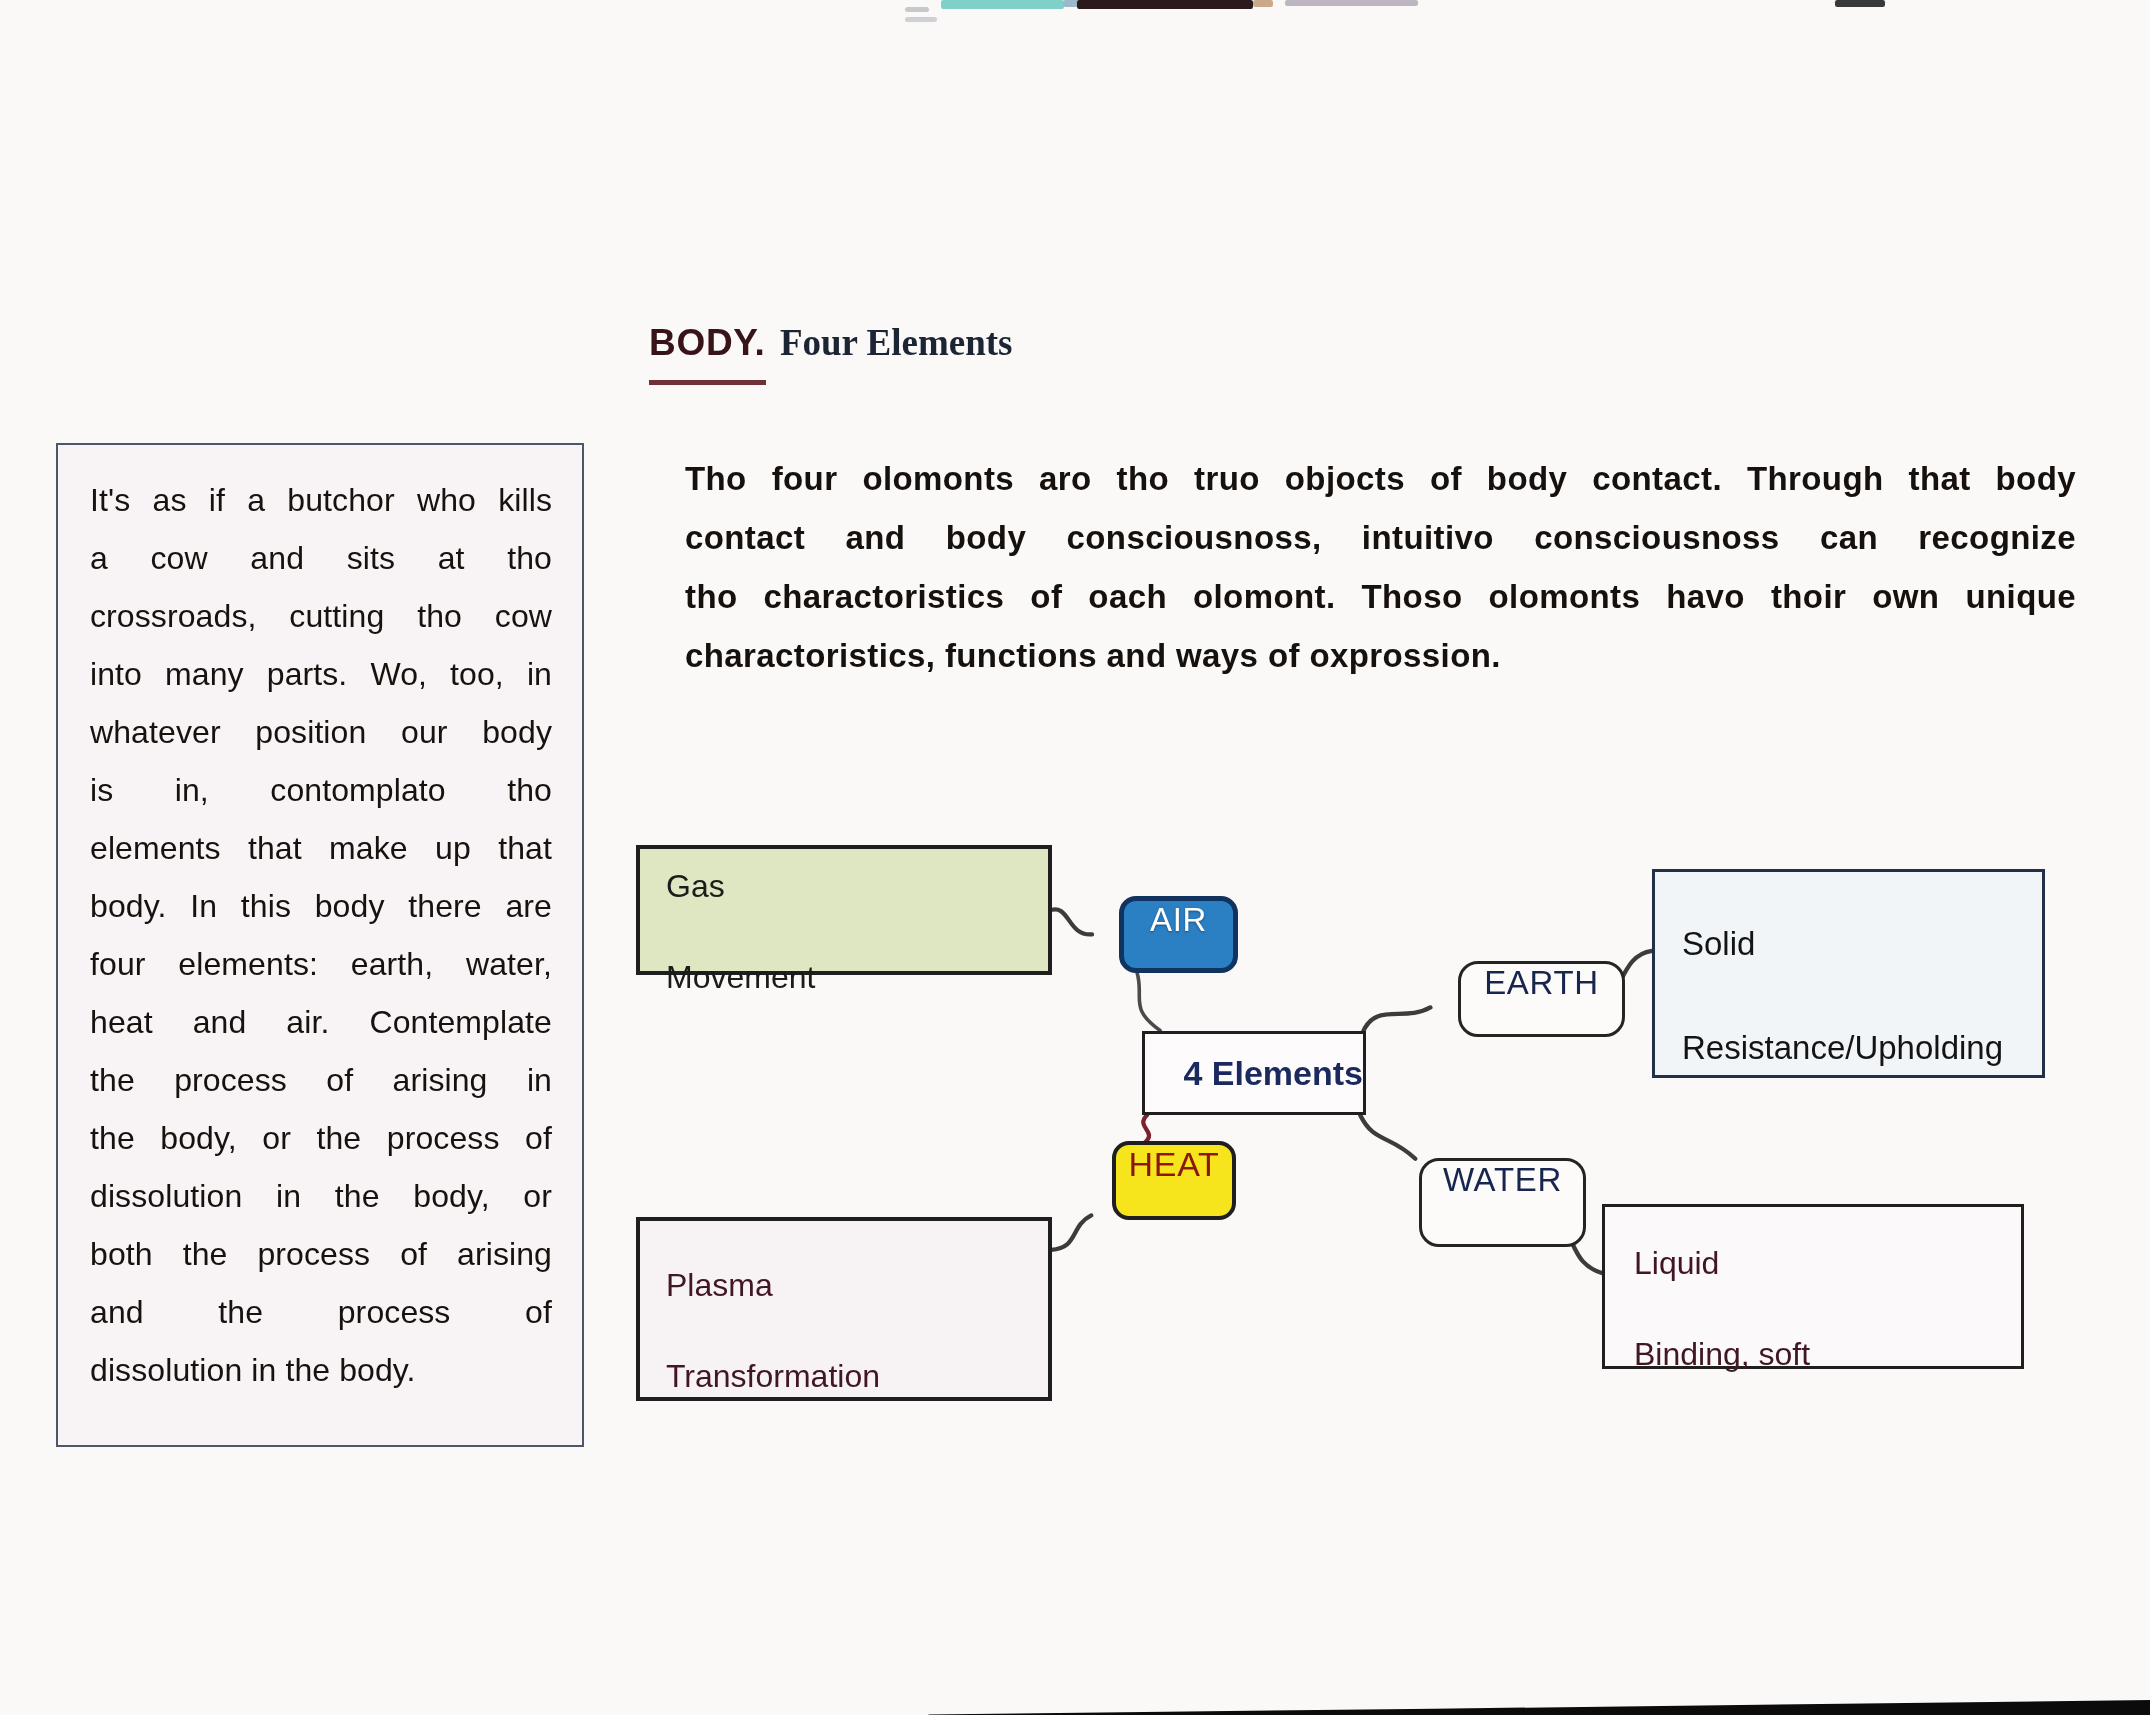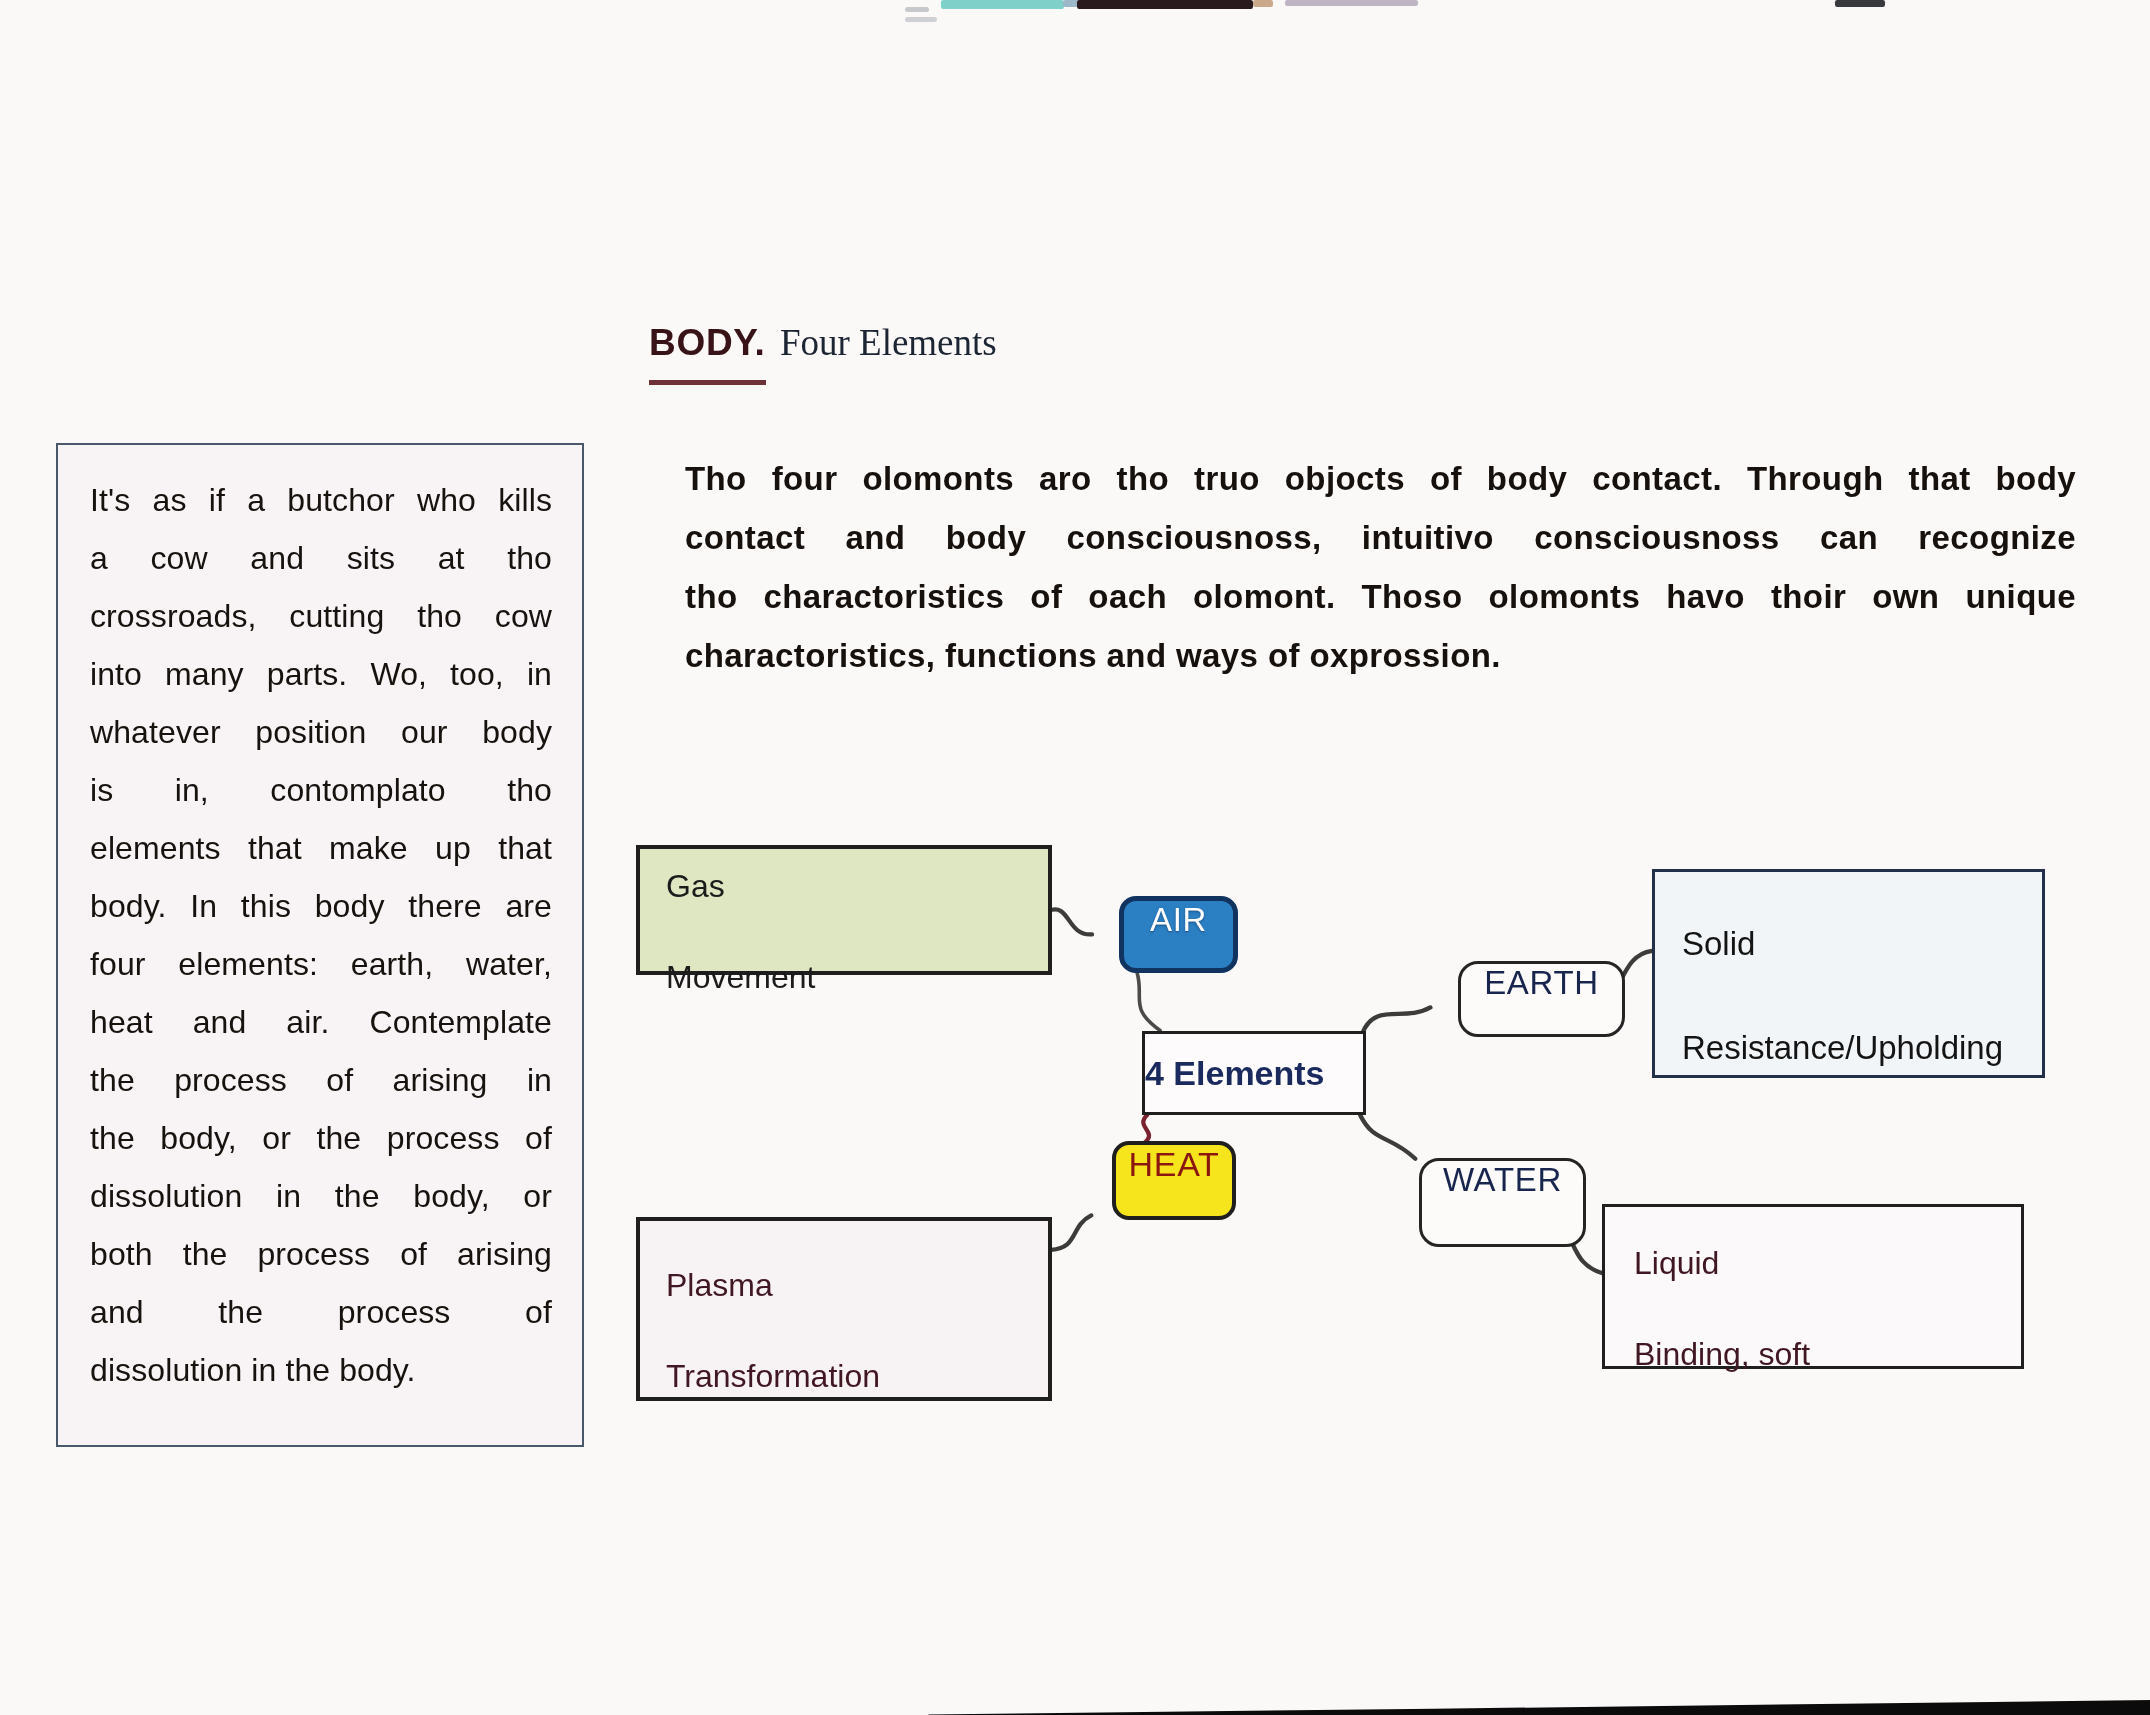--- a/index.html
+++ b/index.html
@@ -14,21 +14,21 @@
   .strip{position:absolute;top:0;border-radius:2.2px;}
   .bottom-wedge{position:absolute;left:0;top:0;width:2151px;height:1716px;pointer-events:none;}
 
   
   .title{left:649px;top:321px;white-space:nowrap;}
   .title .kw{
     font-size:37px;font-weight:bold;color:#381418;letter-spacing:0.7px;
     border-bottom:5px solid #703038;padding-bottom:17px;
   }
   .title .rest{
-    font-family:"Liberation Serif", serif;font-weight:normal;
+    font-family:"Liberation Serif", serif;font-weight:bold;
     font-size:37px;color:#1c2533;margin-left:14.3px;
   }
 
   
   .intro{left:649px;top:449px;width:1427px;color:#16110d;}
   .intro .pline{
     font-size:33px;font-weight:bold;line-height:59px;
     text-align:justify;text-align-last:justify;
     letter-spacing:0.4px;
     margin-left:36px;
@@ -74,21 +74,21 @@
     left:1391px;top:1158px;width:167px;height:89px;border-radius:20px;
     background:#fdfbfa;border:3.6px solid #242424;color:#18264e;font-size:33px;
   }
   .n-heat{
     left:1084px;top:1141px;width:124px;height:79px;border-radius:17px;
     background:#f6e41c;border:4.3px solid #1f1f1f;color:#8c1710;font-size:34px;
   }
   .center-box{
     left:1142px;top:1031px;width:224px;height:84px;box-sizing:border-box;
     background:#fdfbfb;border:3.6px solid #1f1f1f;
-    display:flex;align-items:center;justify-content:flex-start;
+    display:flex;align-items:center;justify-content:flex-end;
     font-weight:bold;color:#1a2a5e;font-size:34px;
   }
   .connectors{position:absolute;left:0;top:0;width:2151px;height:1716px;pointer-events:none;}
 </style>
 </head>
 <body>
 
 <div class="strip" style="left:941px;width:123px;height:9.3px;background:#7ed0c9;"></div>
 <div class="strip" style="left:1063px;width:16px;height:7.2px;background:#9db8c9;"></div>
 <div class="strip" style="left:1077px;width:176px;height:9.3px;background:#2a1a1e;"></div>

